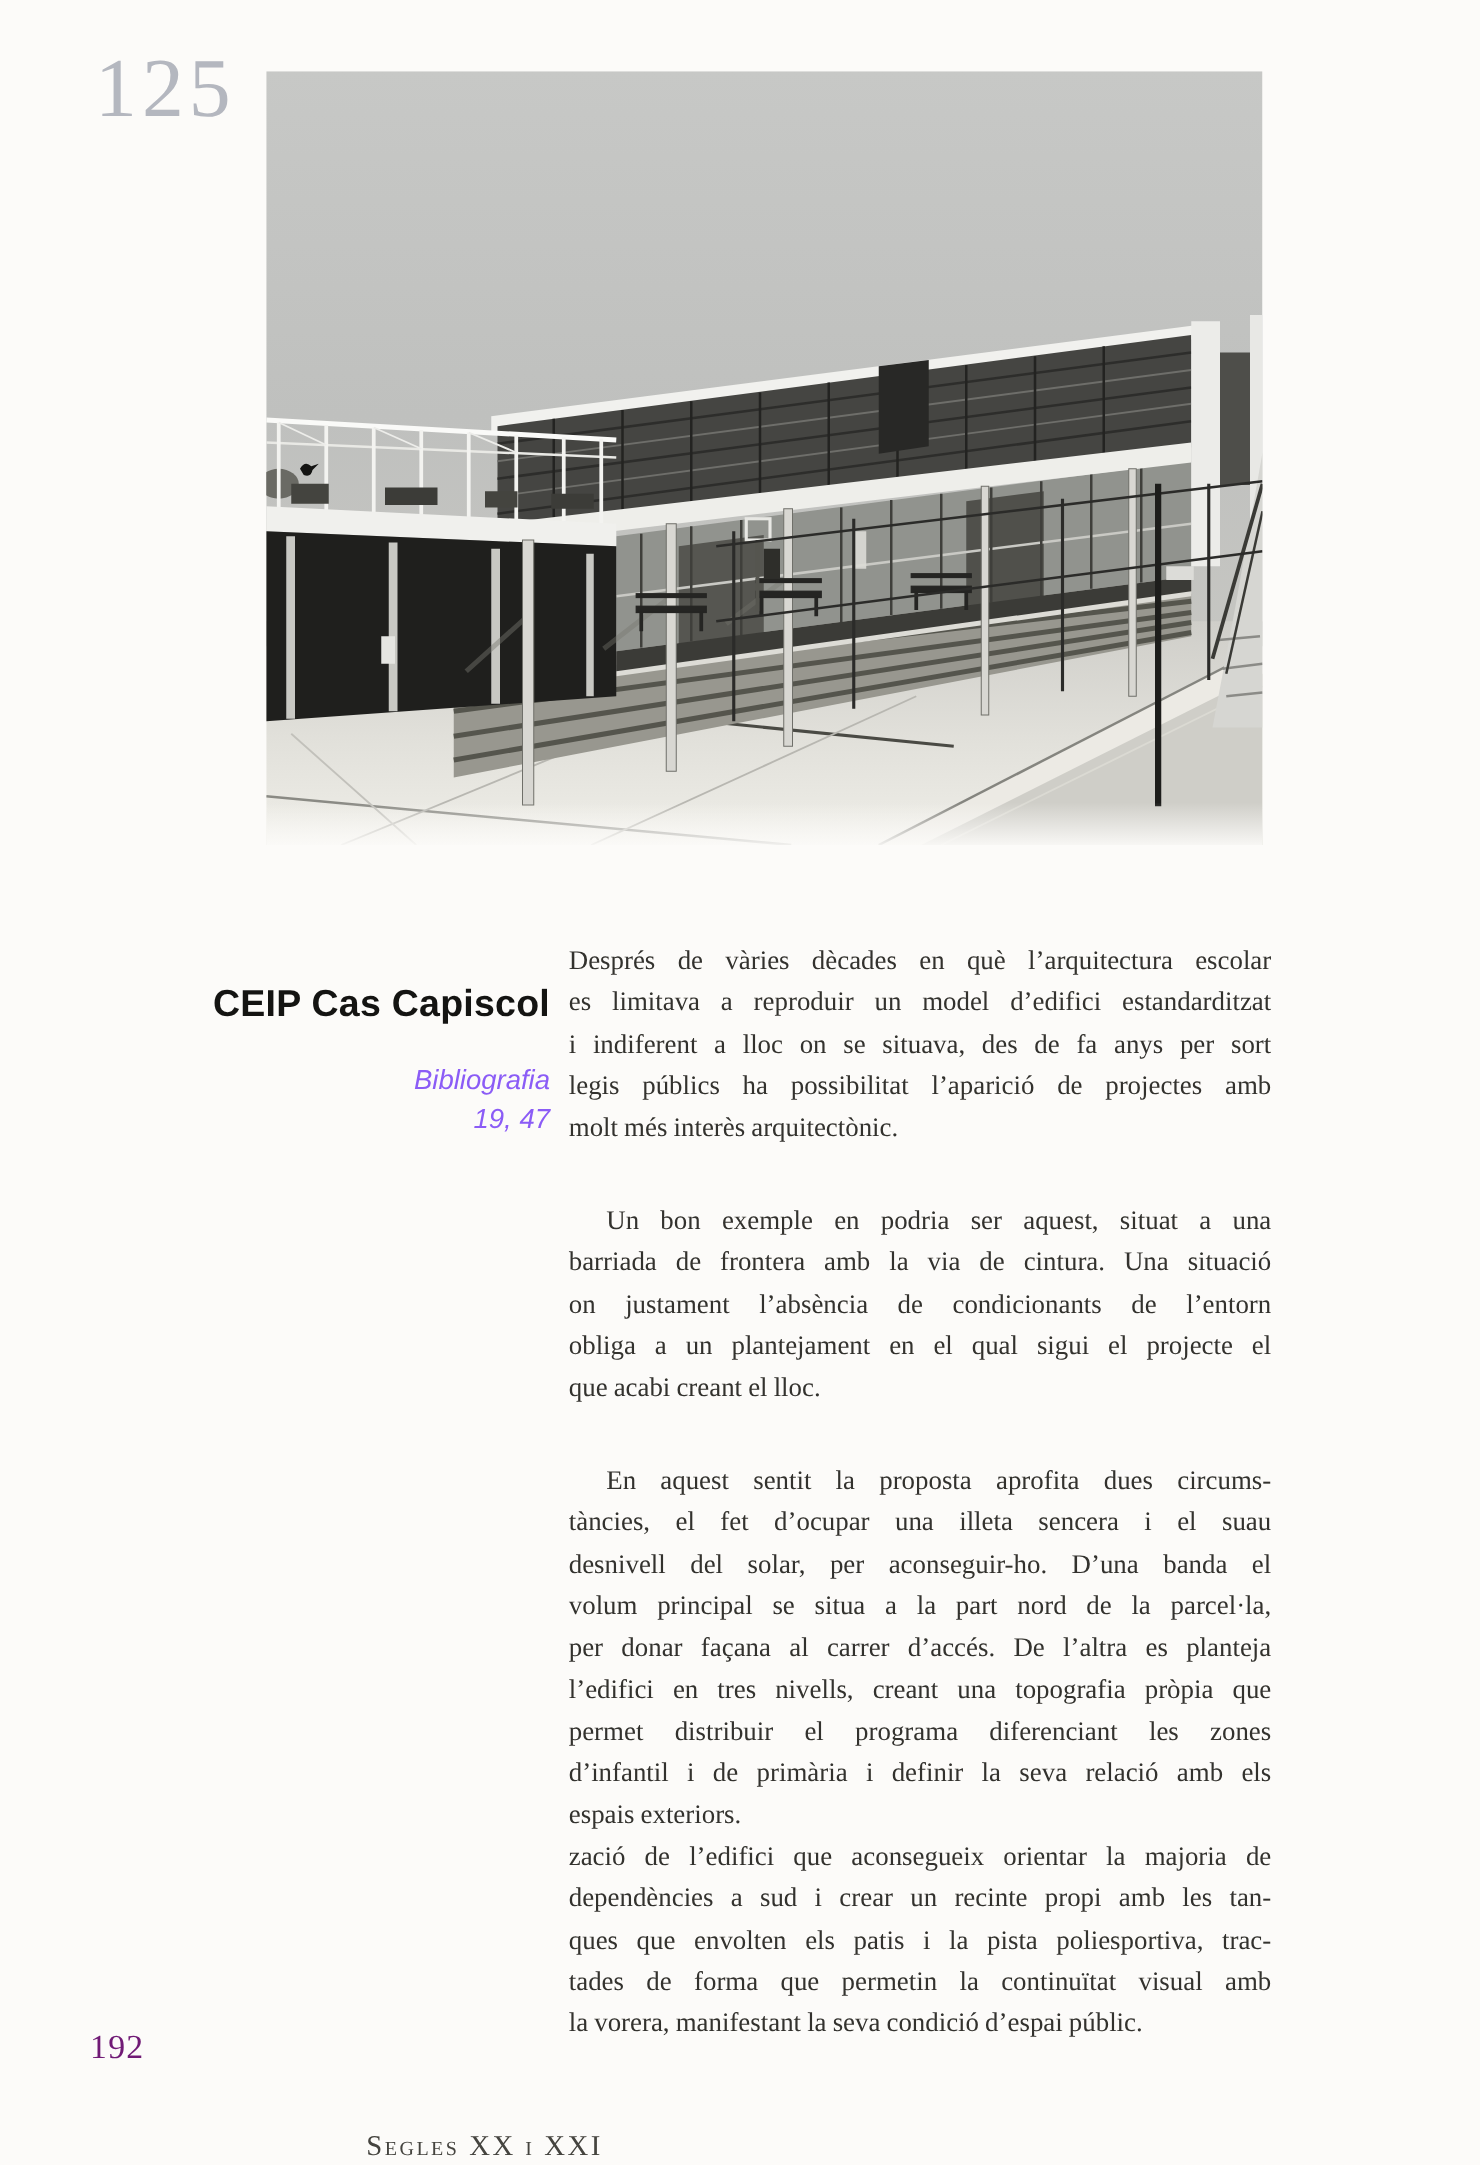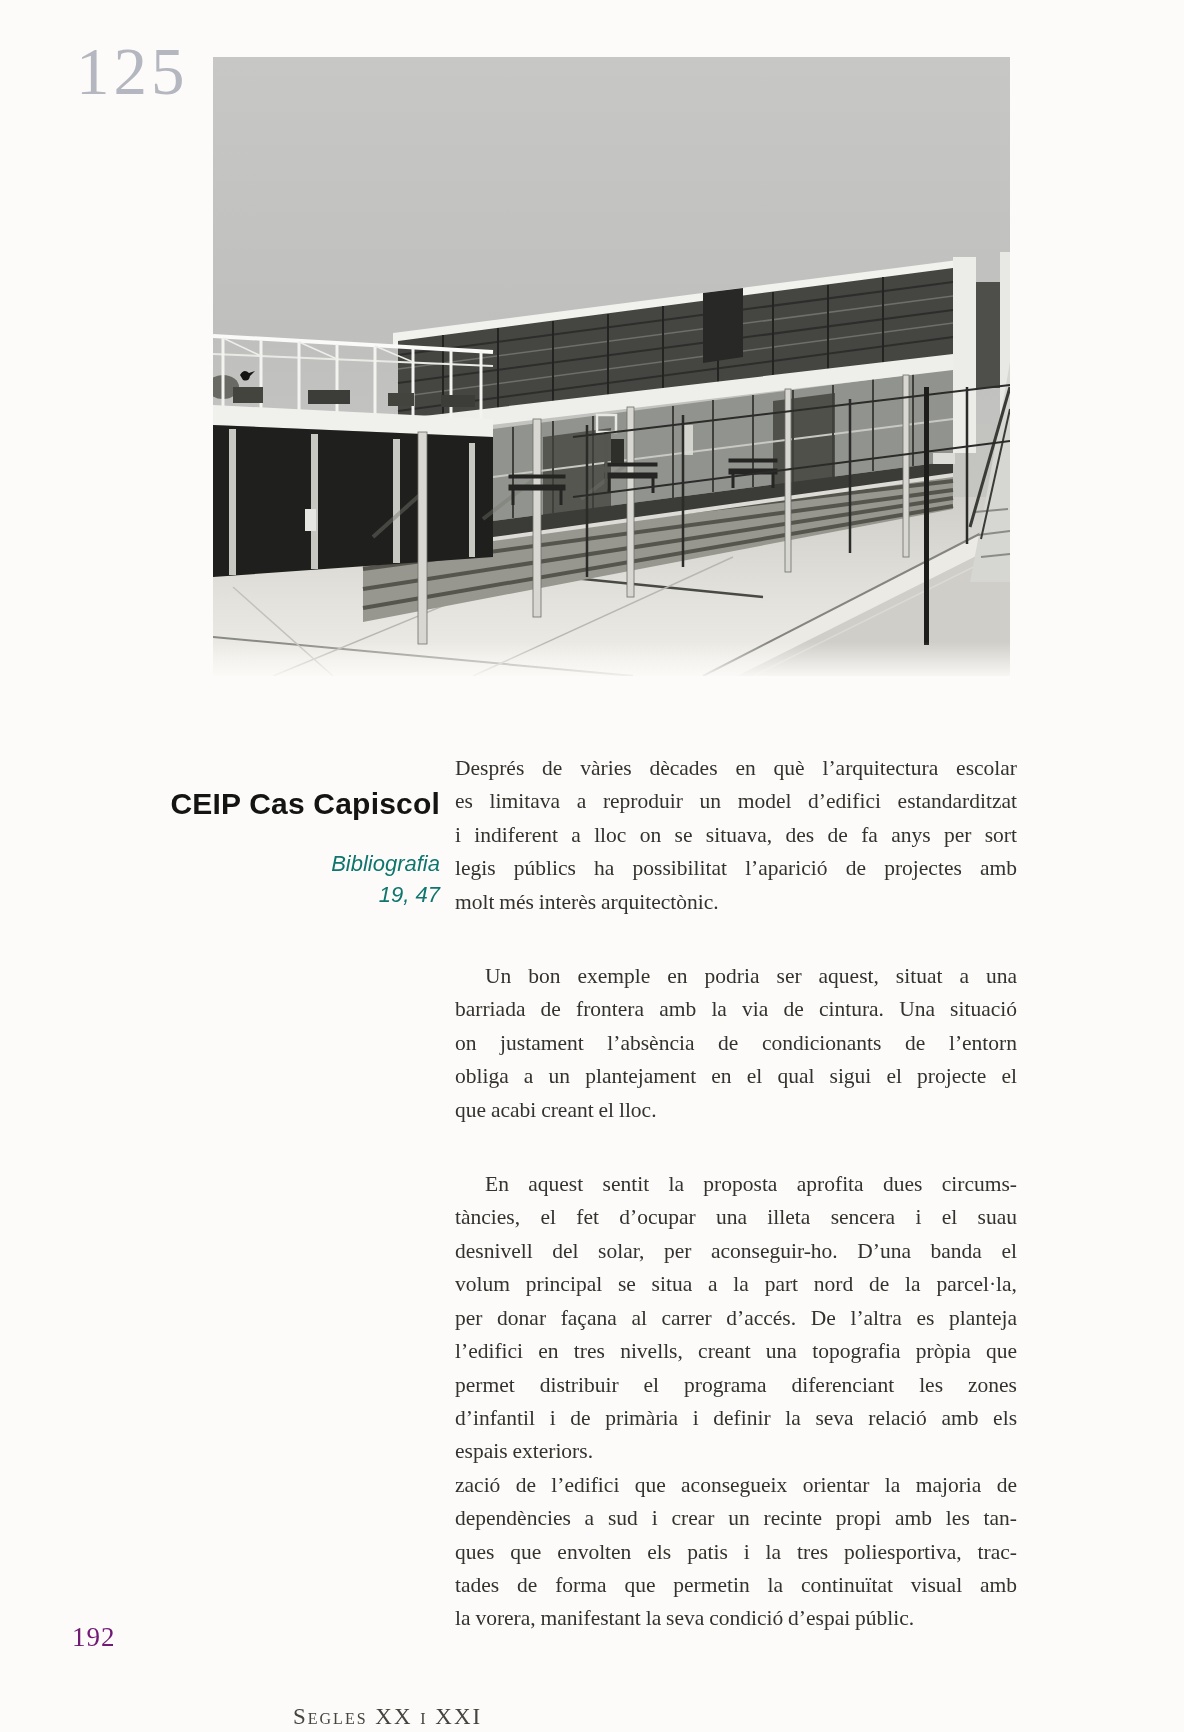--- a/index.html
+++ b/index.html
@@ -43,21 +43,21 @@
     font-family:"Liberation Sans", sans-serif;
     font-style:italic;
     font-size:22px;line-height:31px;
     color:#9c9c9a;
   }
   #biblio-block{margin-top:26px;}
   .biblio-line{
     font-family:"Liberation Sans", sans-serif;
     font-style:italic;
     font-size:22px;line-height:31px;
-    color:#0f766e;
+    color:#8b5cf6;
   }
   
   #body-col{
     position:absolute;left:455px;top:752px;width:562px;
     overflow:hidden;
   }
   .body-line{
     font-family:"Liberation Serif", serif;
     font-size:21.5px;
     line-height:33.4px;
@@ -294,21 +294,21 @@
       <div class="body-line">tàncies, el fet d’ocupar una illeta sencera i el suau</div>
       <div class="body-line">desnivell del solar, per aconseguir-ho. D’una banda el</div>
       <div class="body-line">volum principal se situa a la part nord de la parcel·la,</div>
       <div class="body-line">per donar façana al carrer d’accés. De l’altra es planteja</div>
       <div class="body-line">l’edifici en tres nivells, creant una topografia pròpia que</div>
       <div class="body-line">permet distribuir el programa diferenciant les zones</div>
       <div class="body-line">d’infantil i de primària i definir la seva relació amb els</div>
       <div class="body-line par-end">espais exteriors.</div>
       <div class="body-line">zació de l’edifici que aconsegueix orientar la majoria de</div>
       <div class="body-line">dependències a sud i crear un recinte propi amb les tan-</div>
-      <div class="body-line">ques que envolten els patis i la tres poliesportiva, trac-</div>
+      <div class="body-line">ques que envolten els patis i la pista poliesportiva, trac-</div>
       <div class="body-line">tades de forma que permetin la continuïtat visual amb</div>
       <div class="body-line par-end">la vorera, manifestant la seva condició d’espai públic.</div>
     </div>
 
   <div id="footer-page-number">192</div>
   <div id="footer-section">Segles XX i XXI</div>
 
 </div>
 
 </body></html>

